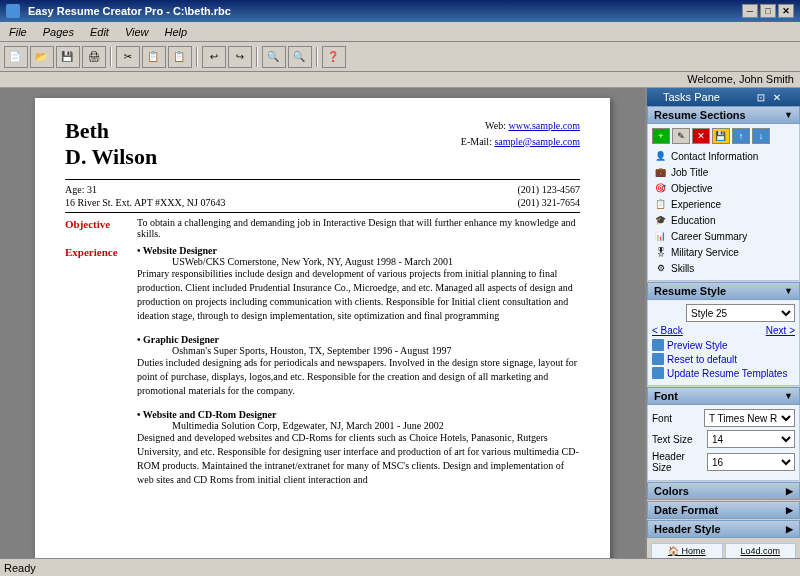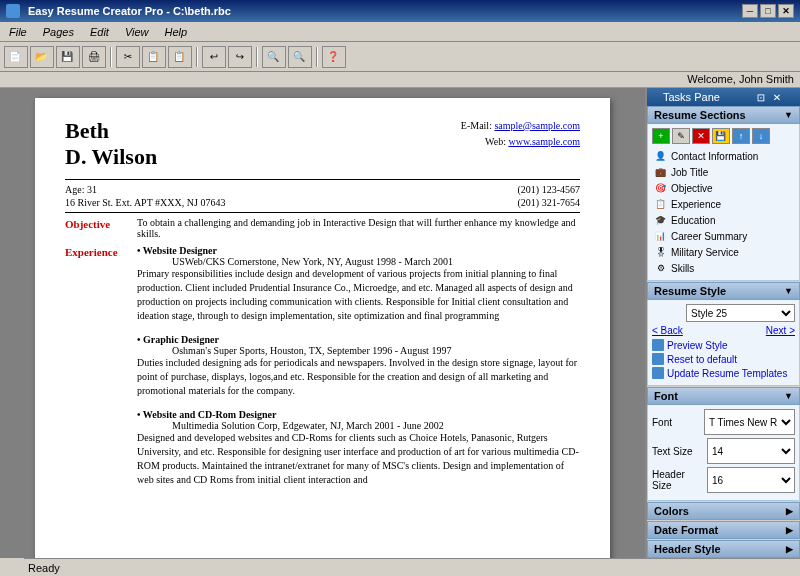--- a/index.html
+++ b/index.html
@@ -196,33 +196,32 @@
     .style-link {
       display: flex; align-items: center; gap: 3px; font-size: 10px; color: #0000cc;
       cursor: pointer; margin-bottom: 2px;
     }
     .link-icon { width: 12px; height: 12px; background: #4488cc; border-radius: 1px; flex-shrink: 0; }
 
     
     .font-row { display: flex; align-items: center; gap: 3px; margin-bottom: 3px; }
     .font-label { font-size: 10px; width: 52px; }
     .font-select {
-      flex: 1; height: 26px; font-size: 10px; border: 1px solid #888; background: white;
+      flex: 1; height: 18px; font-size: 10px; border: 1px solid #888; background: white;
     }
 
     
     .status-bar {
       background: #d4d0c8;
       border-top: 1px solid #888;
       display: flex;
       align-items: center;
       padding: 1px 4px;
       height: 18px;
       font-size: 11px;
-      margin-left: 24px;
     }
   </style>
 </head>
 <body>
 
 <div class="title-bar">
   <div class="title-bar-left">
     <span class="title-icon"></span>
     <span>Easy Resume Creator Pro - C:\beth.rbc</span>
   </div>
@@ -268,22 +267,22 @@
 
   <div class="resume-area">
     <div class="resume-page">
 
       <div class="resume-header">
         <div>
           <div class="resume-name">Beth</div>
           <div class="resume-name">D. Wilson</div>
         </div>
         <div class="resume-contact">
+          <div><span>Web:</span> <a>www.sample.com</a></div>
           <div><span>E-Mail:</span> <a>sample@sample.com</a></div>
-          <div><span>Web:</span> <a>www.sample.com</a></div>
         </div>
       </div>
       <div class="resume-divider"></div>
       <div class="resume-address-line">
         <span>Age: 31</span>
         <span>(201) 123-4567</span>
       </div>
       <div class="resume-address-line">
         <span>16 River St. Ext. APT #XXX, NJ 07643</span>
         <span>(201) 321-7654</span>

